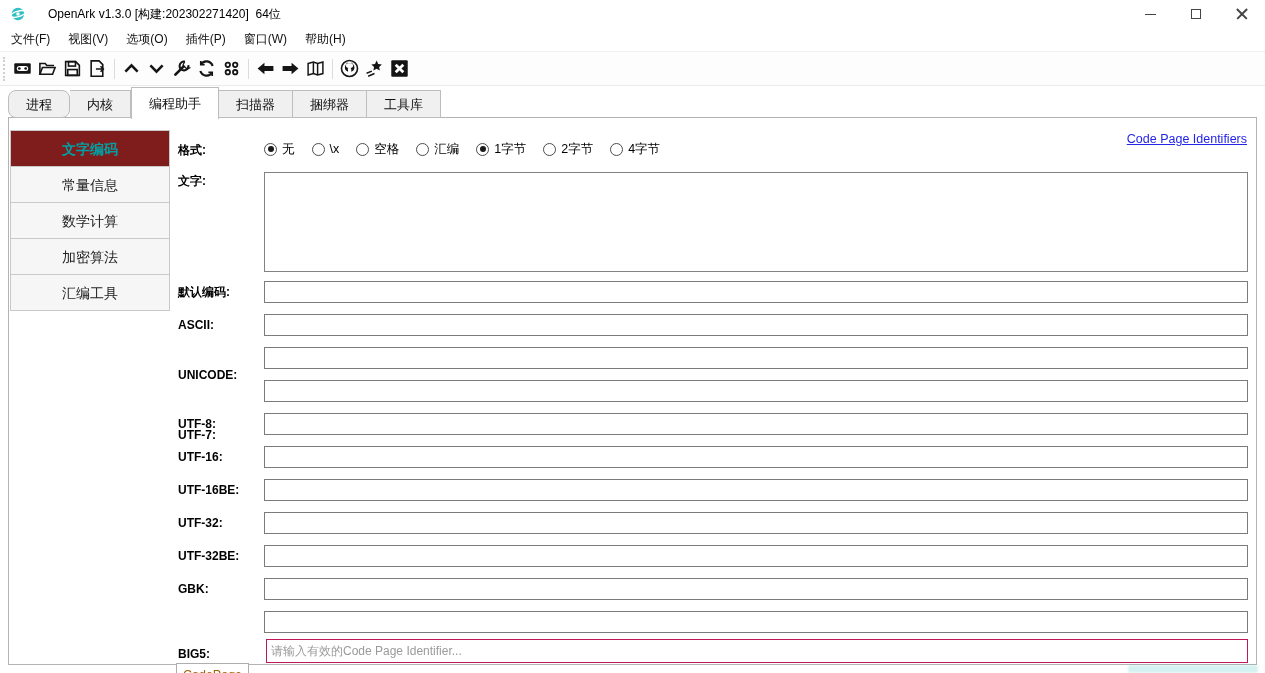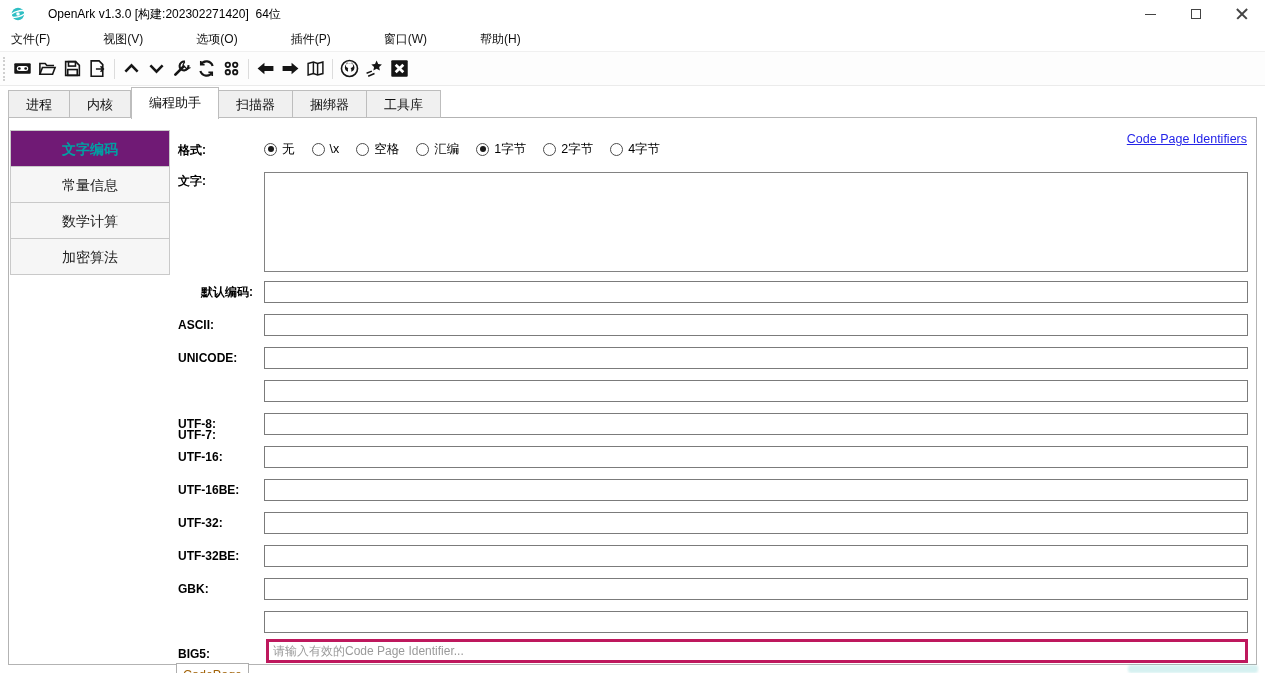--- a/index.html
+++ b/index.html
@@ -14,51 +14,51 @@
   .title-text { font-size:12px; color:#000; white-space:pre; }
   .win-controls { position:absolute; right:0; top:0; height:28px; display:flex; }
   .win-btn { width:46px; height:28px; display:flex; align-items:center; justify-content:center; cursor:default; }
   .glyph-min { width:11px; height:0; border-top:1.4px solid #444; }
   .glyph-max { width:10px; height:10px; border:1.4px solid #444; }
   .glyph-close { position:relative; width:12px; height:12px; }
   .glyph-close::before,.glyph-close::after { content:""; position:absolute; left:-1px; top:5px; width:14px; height:1.5px; background:#444; }
   .glyph-close::before { transform:rotate(45deg); }
   .glyph-close::after { transform:rotate(-45deg); }
   
-  .menubar { position:absolute; left:0; top:28px; width:100%; height:24px; background:#fff; display:flex; align-items:center; padding-left:2px; border-bottom:1px solid #f0f0f0;gap:35px; }
+  .menubar { position:absolute; left:0; top:28px; width:100%; height:24px; background:#fff; display:flex; align-items:center; padding-left:2px; border-bottom:1px solid #f0f0f0; }
   .menu-item { font-size:12px; padding:4px 9px; color:#111; }
   
   .toolbar { position:absolute; left:0; top:52px; width:100%; height:34px; background:#fdfdfd; border-bottom:1px solid #ebebeb; display:flex; align-items:center; }
   .grip { width:3px; height:24px; border-left:2px dotted #cfcfcf; margin:0 4px 0 3px; }
   .tb-btn { width:25px; height:26px; display:flex; align-items:center; justify-content:center; }
   .tb-btn svg { width:19px; height:19px; }
   .tb-sep { width:1px; height:20px; background:#dcdcdc; margin:0 4px; }
   
   .tabs { position:absolute; left:8px; top:86px; height:32px; display:flex; align-items:flex-end; z-index:3; }
   .tab { height:28px; line-height:27px; padding:0 17px; font-size:13px; background:#f0f0f0; border:1px solid #bdbdbd; border-left:none; color:#111; }
-  .tab:first-child { border-left:1px solid #bdbdbd; }
-  .tab.active { height:32px; line-height:31px; background:#fff; border-left:1px solid #bdbdbd; border-bottom:none; margin-bottom:-1px; position:relative; z-index:4;font-family:Liberation Mono, monospace; }
+  .tab:first-child { border-left:1px solid #bdbdbd;border-radius:8px; }
+  .tab.active { height:32px; line-height:31px; background:#fff; border-left:1px solid #bdbdbd; border-bottom:none; margin-bottom:-1px; position:relative; z-index:4; }
   
   .panel { position:absolute; left:8px; top:117px; width:1249px; height:548px; background:#fff; border:1px solid #b3b3b3; }
   
   .side { position:absolute; left:10px; top:130px; width:160px; border:1px solid #c9c9c9; border-bottom:none; background:#fff; z-index:2; }
   .side-item { height:36px; line-height:36px; text-align:center; font-size:14px; background:#f6f6f6; border-bottom:1px solid #c9c9c9; color:#222; }
-  .side-item.active { background:#701a75; color:#00a0a3; font-weight:bold; }
+  .side-item.active { background:#7f1d1d; color:#00a0a3; font-weight:bold; }
   
   .flabel { position:absolute; left:178px; font-size:12px; font-weight:bold; line-height:22px; color:#000; white-space:nowrap; }
   .tinput { position:absolute; left:264px; width:984px; height:22px; border:1px solid #7b7b7b; background:#fff; font:12px "Liberation Sans",sans-serif; padding:0 4px; outline:none; }
   .tinput::placeholder { color:#9a9a9a; }
   .tarea { position:absolute; left:264px; top:172px; width:984px; height:100px; border:1px solid #828282; background:#fff; resize:none; outline:none; font:12px "Liberation Sans",sans-serif; padding:3px 4px; }
   .format-row { position:absolute; left:264px; top:139px; height:20px; display:flex; align-items:center; gap:17px; }
   .radio-opt { display:flex; align-items:center; gap:5px; font-size:12.5px; color:#000; }
   .rb { width:13px; height:13px; border:1px solid #4d4d4d; border-radius:50%; background:#fff; position:relative; flex:0 0 auto; }
   .rb.checked::after { content:""; position:absolute; left:2.5px; top:2.5px; width:6px; height:6px; border-radius:50%; background:#1a1a1a; }
   .cp-link { position:absolute; right:18px; top:132px; font-size:12.5px; color:#2424e8; text-decoration:underline; cursor:pointer; }
   .cp-btn { position:absolute; left:176px; top:663px; width:73px; height:24px; border:1px solid #aeaeae; background:#fff; color:#a16207; font:12.5px "Liberation Sans",sans-serif; }
-  .cp-input { left:266px; top:639px; width:982px; height:24px; border:3px solid #be185d; }
+  .cp-input { left:266px; top:639px; width:982px; height:24px; border:1px solid #be185d; }
   .status-remnant { position:absolute; left:1128px; top:665px; width:130px; height:8px; background:rgba(0,165,165,.16); border-radius:3px; filter:blur(1px); }
 </style>
 </head>
 <body>
 
 <div class="screen">
 
   <div class="titlebar">
     <svg class="app-logo" viewBox="0 0 18 18">
       <circle cx="9" cy="9" r="7" fill="#2fbfc4"></circle>
@@ -205,20 +205,21 @@
     <div class="tab">工具库</div>
   </div>
 
   <div class="panel"></div>
 
   <div class="side">
     <div class="side-item active">文字编码</div>
     <div class="side-item">常量信息</div>
     <div class="side-item">数学计算</div>
     <div class="side-item">加密算法</div>
+    <div class="side-item">汇编工具</div>
   </div>
 
   <div class="flabel" style="top:139px;">格式:</div>
   <div class="format-row">
     <label class="radio-opt">
       <span class="rb checked"></span>
       <span>无</span>
     </label>
     <label class="radio-opt">
       <span class="rb"></span>
@@ -243,25 +244,25 @@
     <label class="radio-opt">
       <span class="rb"></span>
       <span>4字节</span>
     </label>
   </div>
   <a class="cp-link">Code Page Identifiers</a>
 
   <div class="flabel" style="top:170px;">文字:</div>
   <textarea class="tarea" style=""></textarea>
 
-  <div class="flabel" style="top:281px;margin-left:23px;">默认编码:</div>
+  <div class="flabel" style="top:281px;">默认编码:</div>
   <input class="tinput" style="top: 281px;">
   <div class="flabel" style="top:314px;">ASCII:</div>
   <input class="tinput" style="top: 314px;">
-  <div class="flabel" style="top:347px;text-align:right;">UNICODE:</div>
+  <div class="flabel" style="top:364px;text-align:right;">UNICODE:</div>
   <input class="tinput" style="top: 347px;">
   <div class="flabel" style="top:380px;margin-top:44px;">UTF-7:</div>
   <input class="tinput" style="top: 380px;">
   <div class="flabel" style="top:413px;">UTF-8:</div>
   <input class="tinput" style="top: 413px;">
   <div class="flabel" style="top:446px;">UTF-16:</div>
   <input class="tinput" style="top: 446px;">
   <div class="flabel" style="top:479px;">UTF-16BE:</div>
   <input class="tinput" style="top: 479px;">
   <div class="flabel" style="top:512px;">UTF-32:</div>

